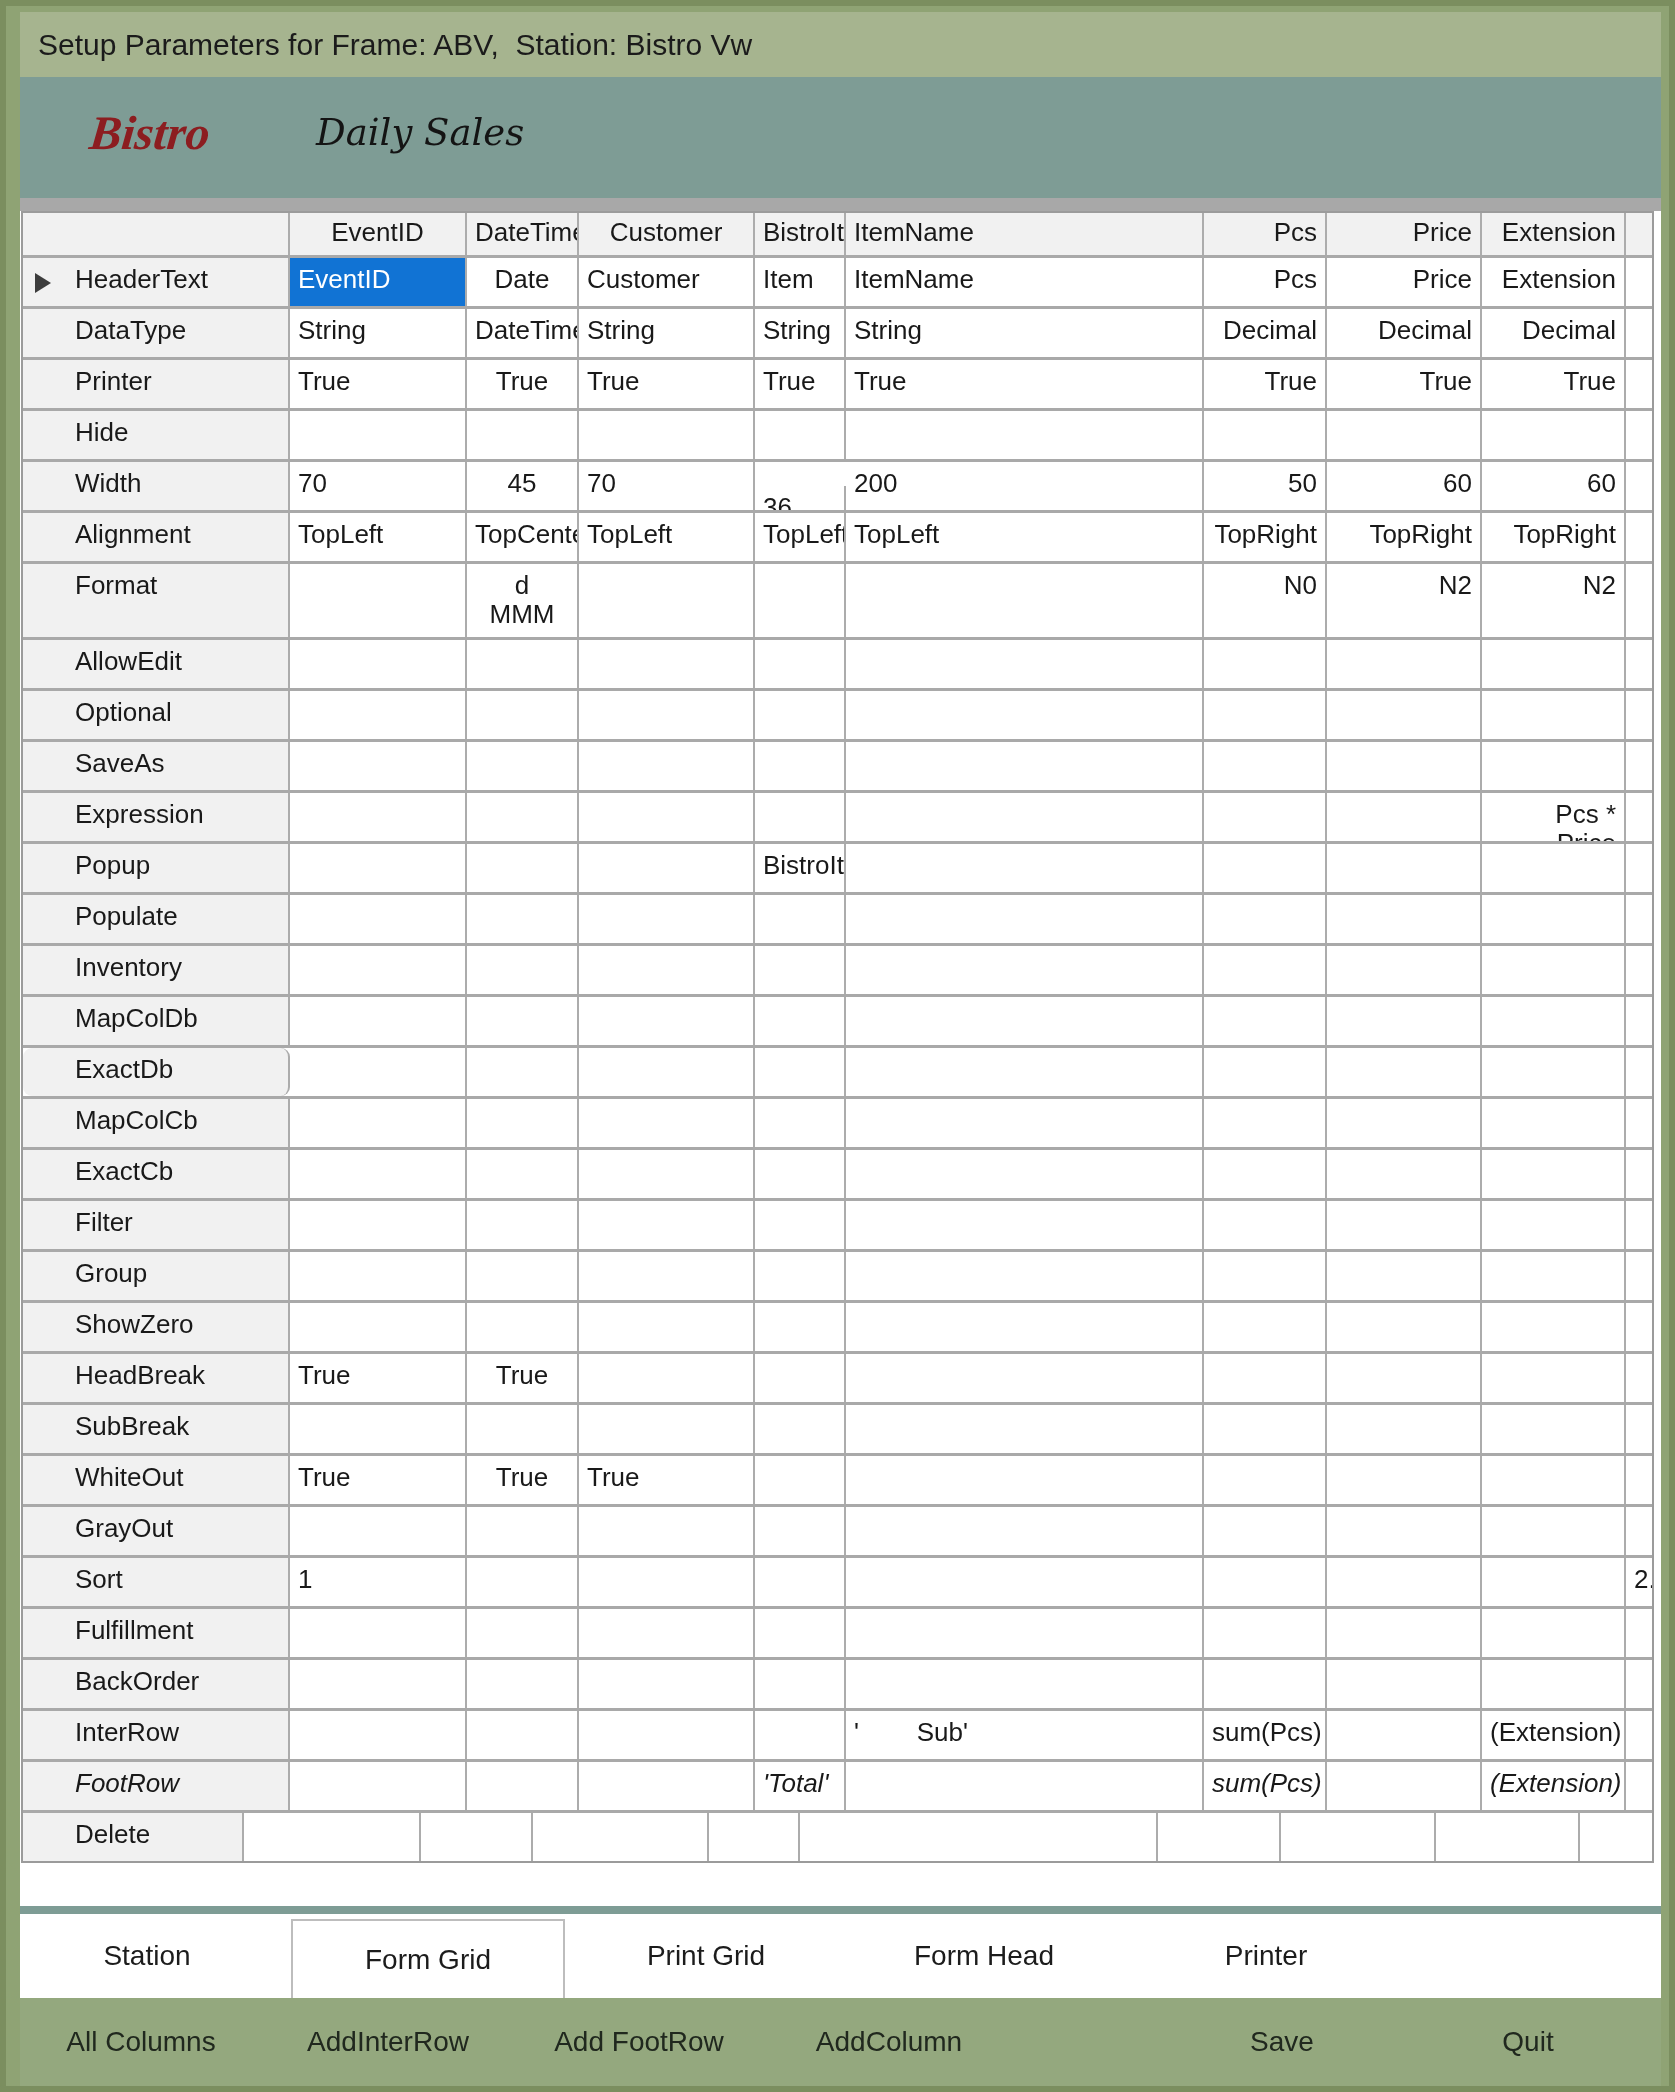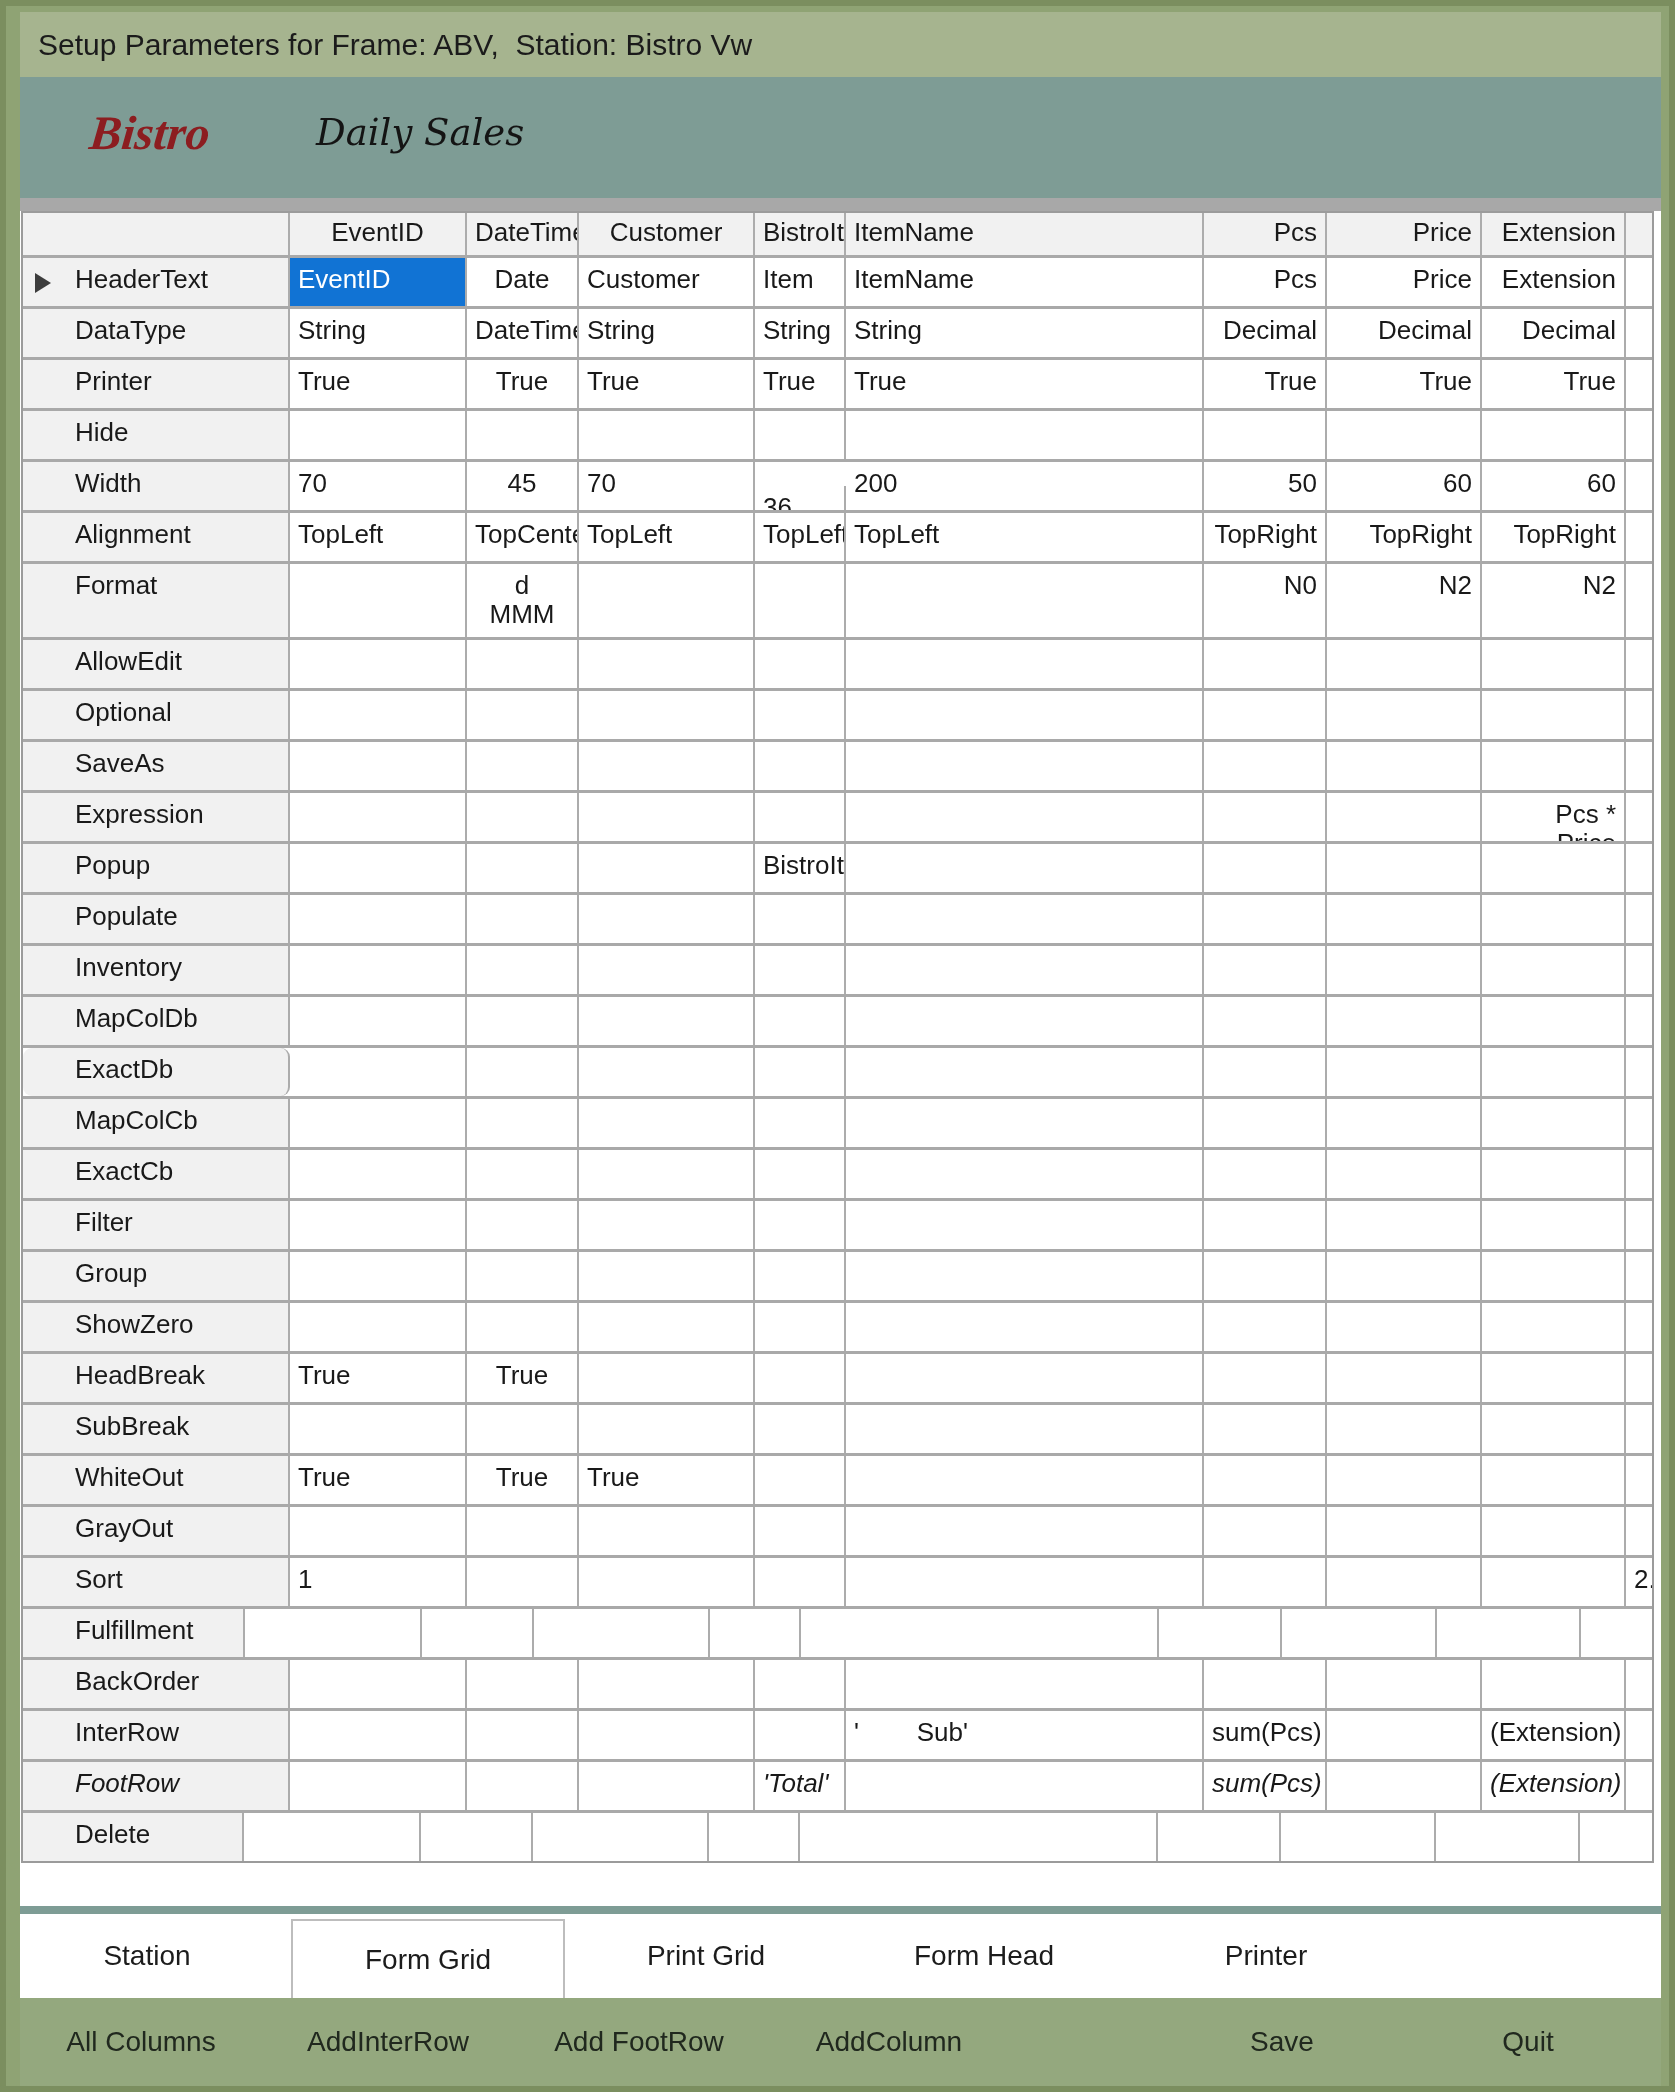--- a/index.html
+++ b/index.html
@@ -453,21 +453,21 @@
         <div class="cell" style="width: 112px; text-align: center;"></div>
         <div class="cell" style="width: 176px; text-align: left;"></div>
         <div class="cell" style="width: 91px; text-align: left;"></div>
         <div class="cell" style="width: 358px; text-align: left;"></div>
         <div class="cell" style="width: 123px; text-align: right;"></div>
         <div class="cell" style="width: 155px; text-align: right;"></div>
         <div class="cell" style="width: 144px; text-align: right;"></div>
         <div class="cell" style="width: 26px; text-align: left;">2...</div>
       </div>
       <div class="grow" style="height: 51px;">
-        <div class="cell rh" style="width: 222px;">Fulfillment</div>
+        <div class="cell rh" style="width: 267px;">Fulfillment</div>
         <div class="cell" style="width: 177px; text-align: left;"></div>
         <div class="cell" style="width: 112px; text-align: center;"></div>
         <div class="cell" style="width: 176px; text-align: left;"></div>
         <div class="cell" style="width: 91px; text-align: left;"></div>
         <div class="cell" style="width: 358px; text-align: left;"></div>
         <div class="cell" style="width: 123px; text-align: right;"></div>
         <div class="cell" style="width: 155px; text-align: right;"></div>
         <div class="cell" style="width: 144px; text-align: right;"></div>
         <div class="cell" style="width: 26px; text-align: left;"></div>
       </div>

